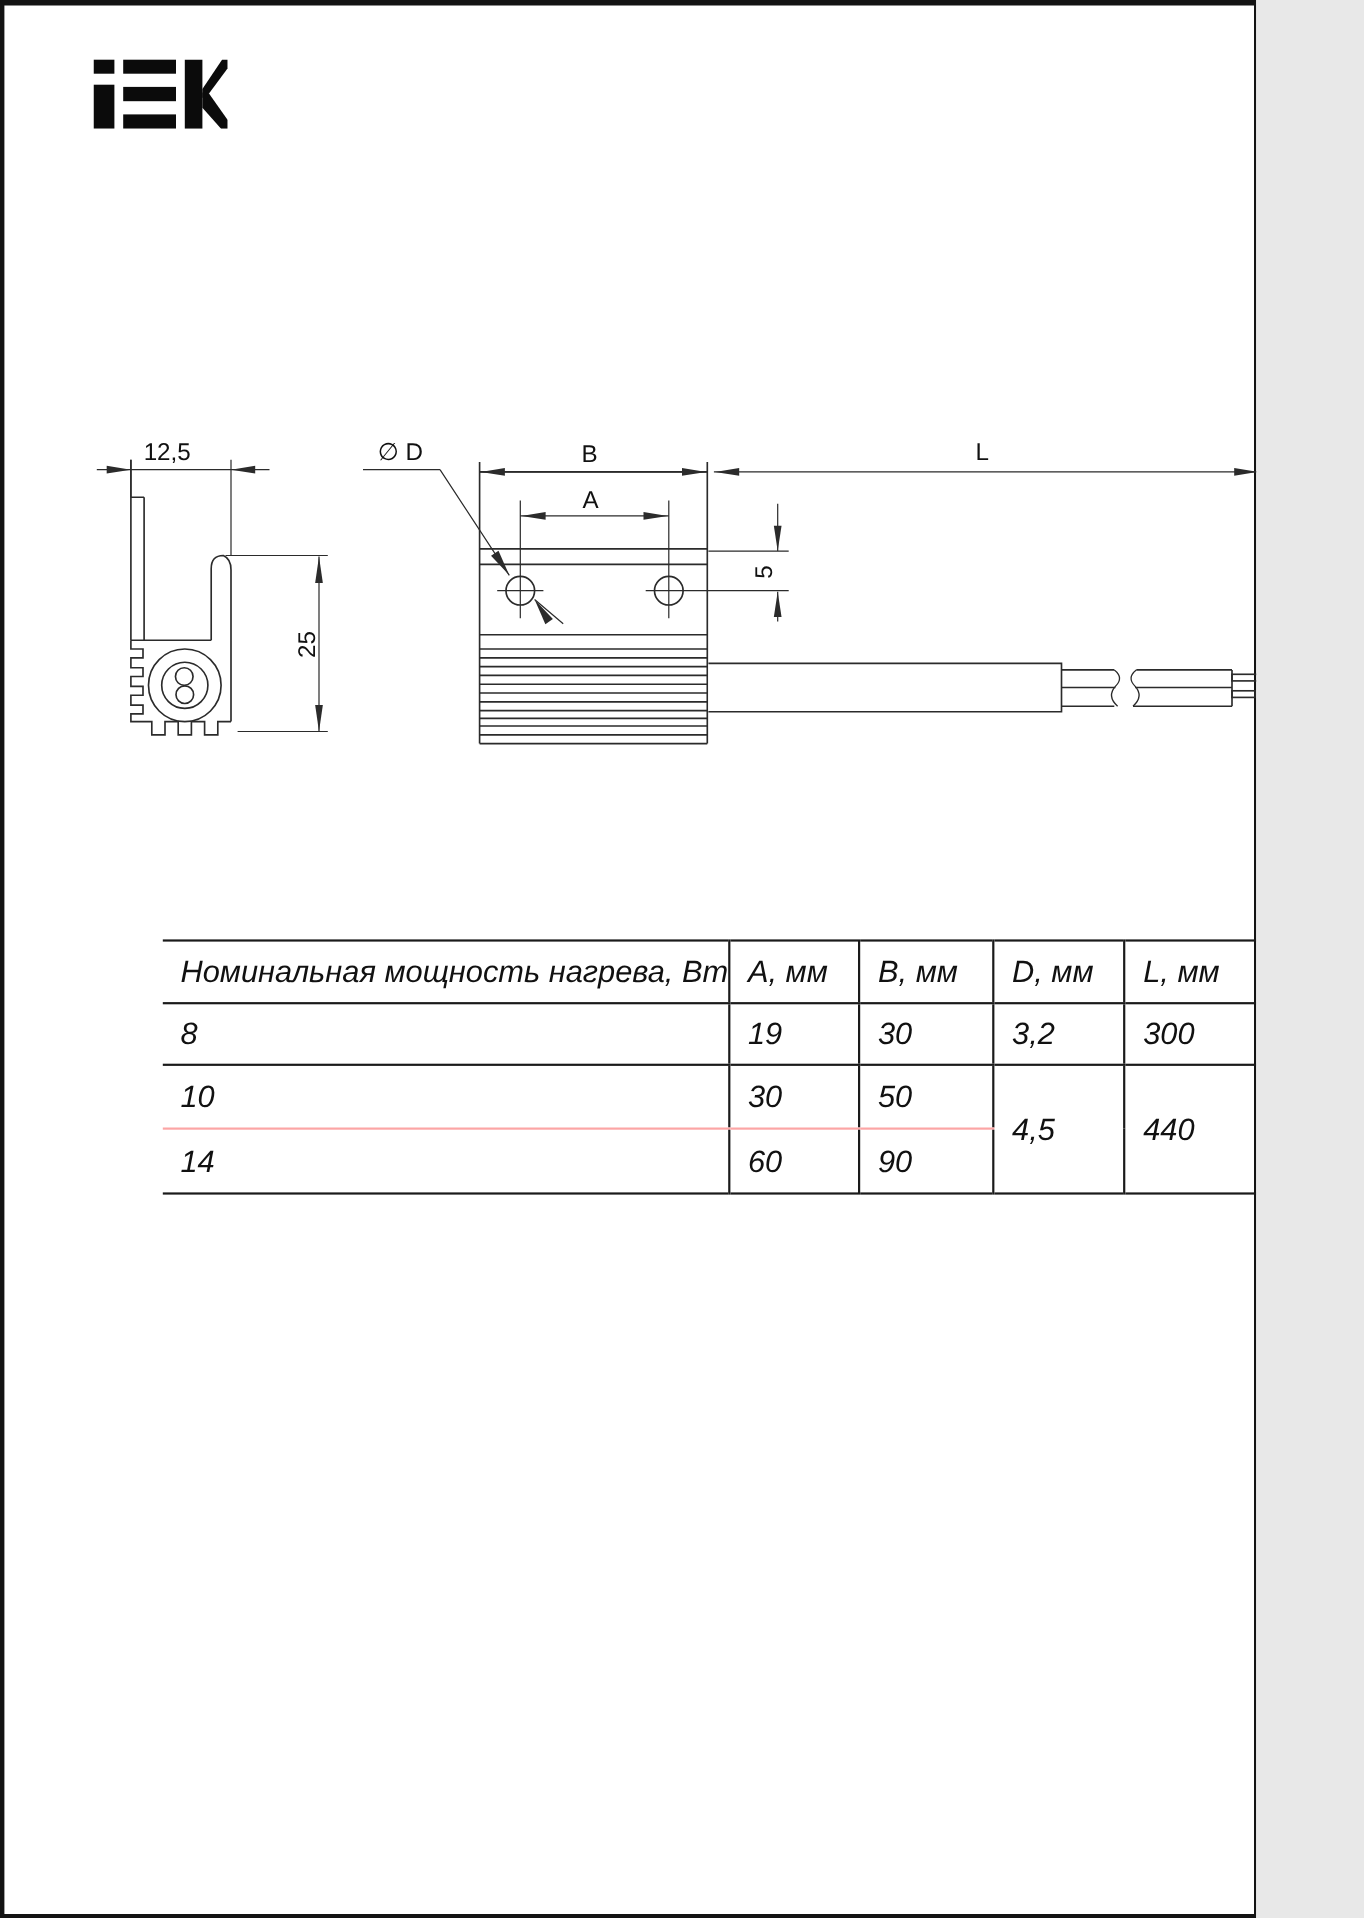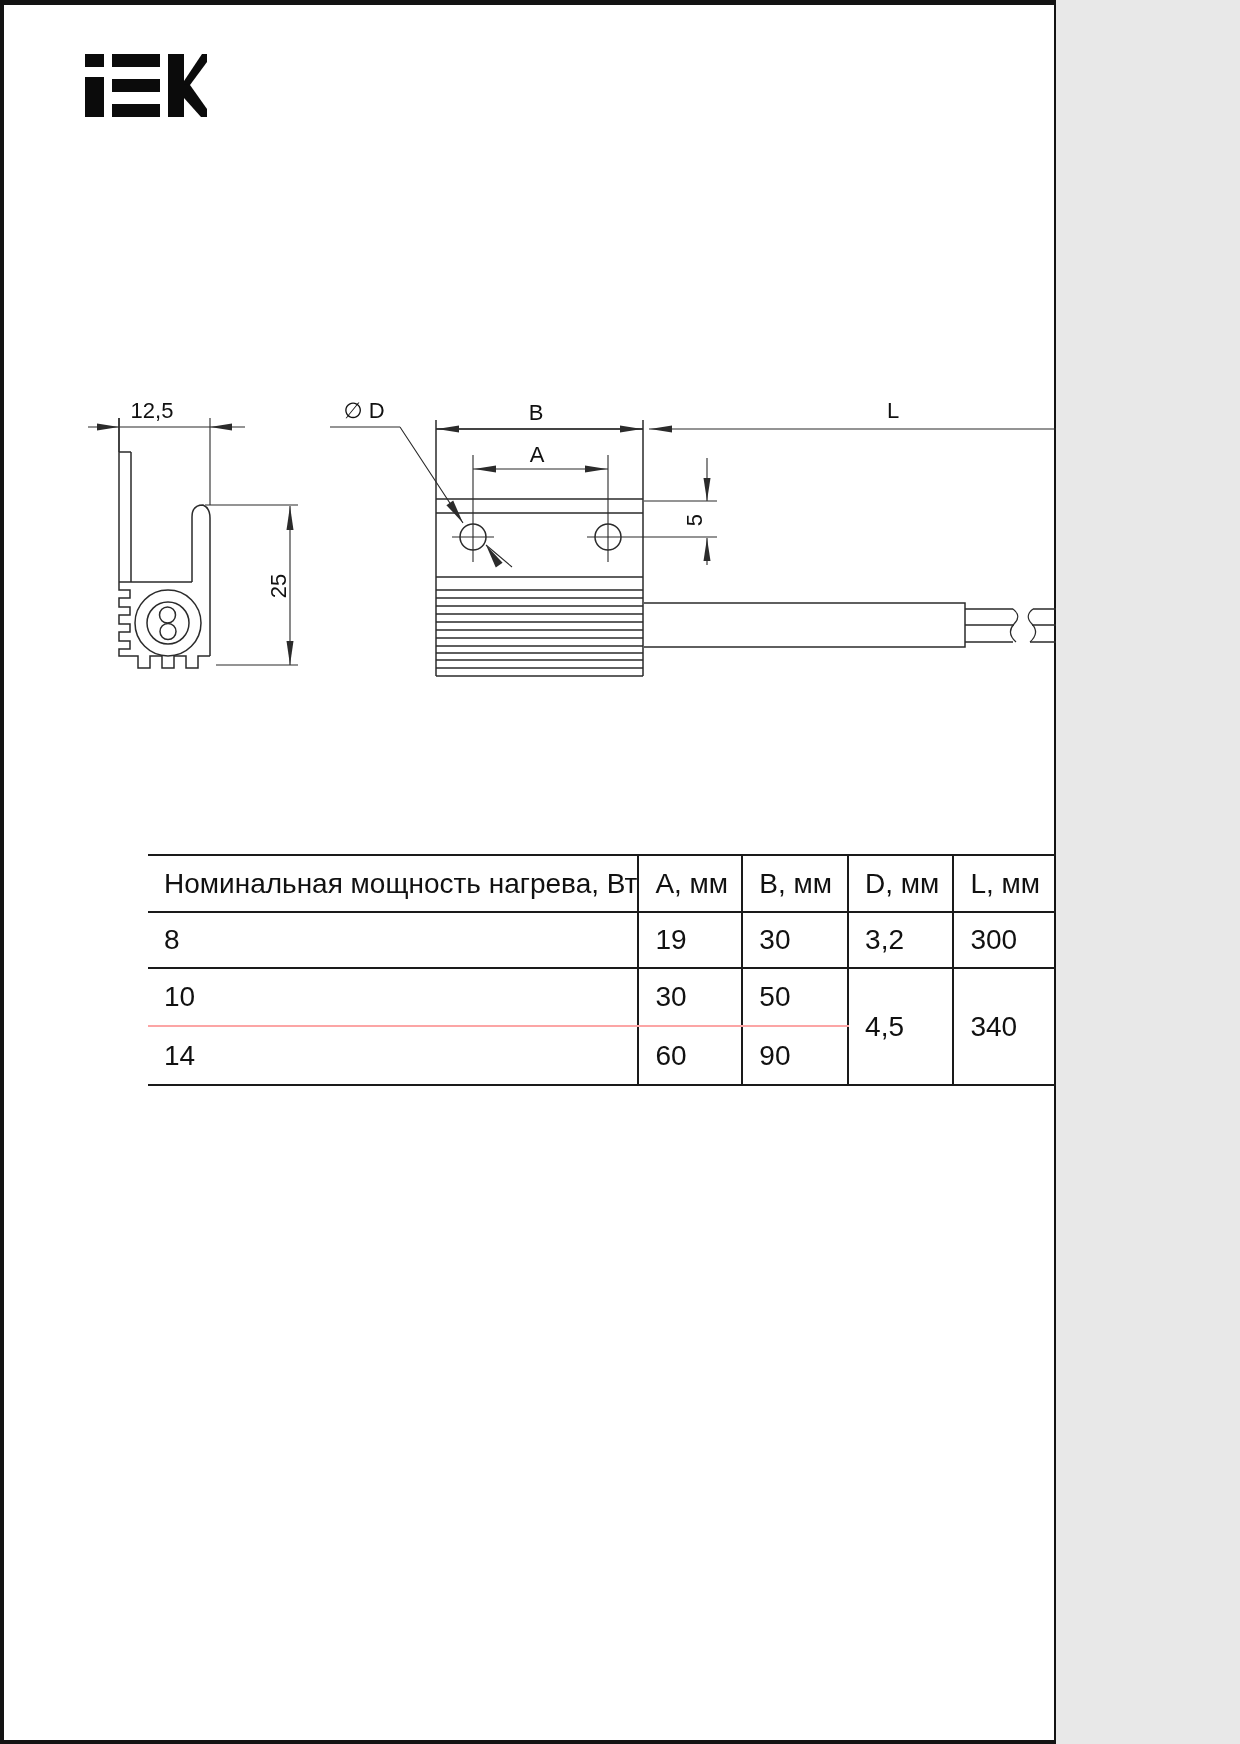--- a/index.html
+++ b/index.html
@@ -1,28 +1,28 @@
 <!DOCTYPE html>
 <html><head>
 <meta charset="utf-8">
 <style>
   html,body{margin:0;padding:0;background:#e8e8e8;}
-  .sheet{position:relative;width:1056px;height:1744px;background:#ffffff;overflow:hidden;
+  .sheet{position:relative;width:1142px;height:1744px;background:#ffffff;overflow:hidden;
          font-family:"Liberation Sans",sans-serif;color:#111;}
   .frame{position:absolute;left:0;top:0;right:0;bottom:0;
          border-top:5px solid #131313;border-left:4px solid #131313;
          border-right:2px solid #131313;border-bottom:4px solid #131313;pointer-events:none;}
   .logo{position:absolute;left:85px;top:54px;width:122px;height:63px;}
   .drawing{position:absolute;left:0;top:0;width:1240px;height:1744px;}
   .drawing svg{display:block;}
   .spec-table{position:absolute;left:148px;top:854px;}
   table.spec{border-collapse:collapse;table-layout:fixed;
              border-top:2px solid #1a1a1a;border-bottom:2px solid #1a1a1a;}
   table.spec td{font-size:28px;color:#111;padding:0 0 0 16px;vertical-align:middle;
-                white-space:nowrap;overflow:hidden;}
+                white-space:nowrap;overflow:hidden;font-style:italic;}
   table.spec td + td{border-left:2px solid #1a1a1a;}
   tr.hdr td{border-bottom:2px solid #1a1a1a;}
   tr.r1 td{border-bottom:2px solid #1a1a1a;}
   tr.r2 td.cut{border-bottom:2px solid #fca5a5;}
   td.mrg{vertical-align:top;padding-top:12px;}
   td.first-col{padding-left:17px;}
   td.pow8{padding-left:25px;}
 </style>
 </head>
 <body>
@@ -164,21 +164,21 @@
         <td>19</td>
         <td>30</td>
         <td>3,2</td>
         <td>300</td>
       </tr>
       <tr class="r2" style="height:58px">
         <td class="first-col cut">10</td>
         <td class="cut">30</td>
         <td class="cut">50</td>
         <td class="mrg" rowspan="2">4,5</td>
-        <td class="mrg" rowspan="2">340</td>
+        <td class="mrg" rowspan="2">440</td>
       </tr>
       <tr class="r3" style="height:59px">
         <td class="first-col">14</td>
         <td>60</td>
         <td>90</td>
       </tr>
     </tbody>
       </table>
   </div>
 

